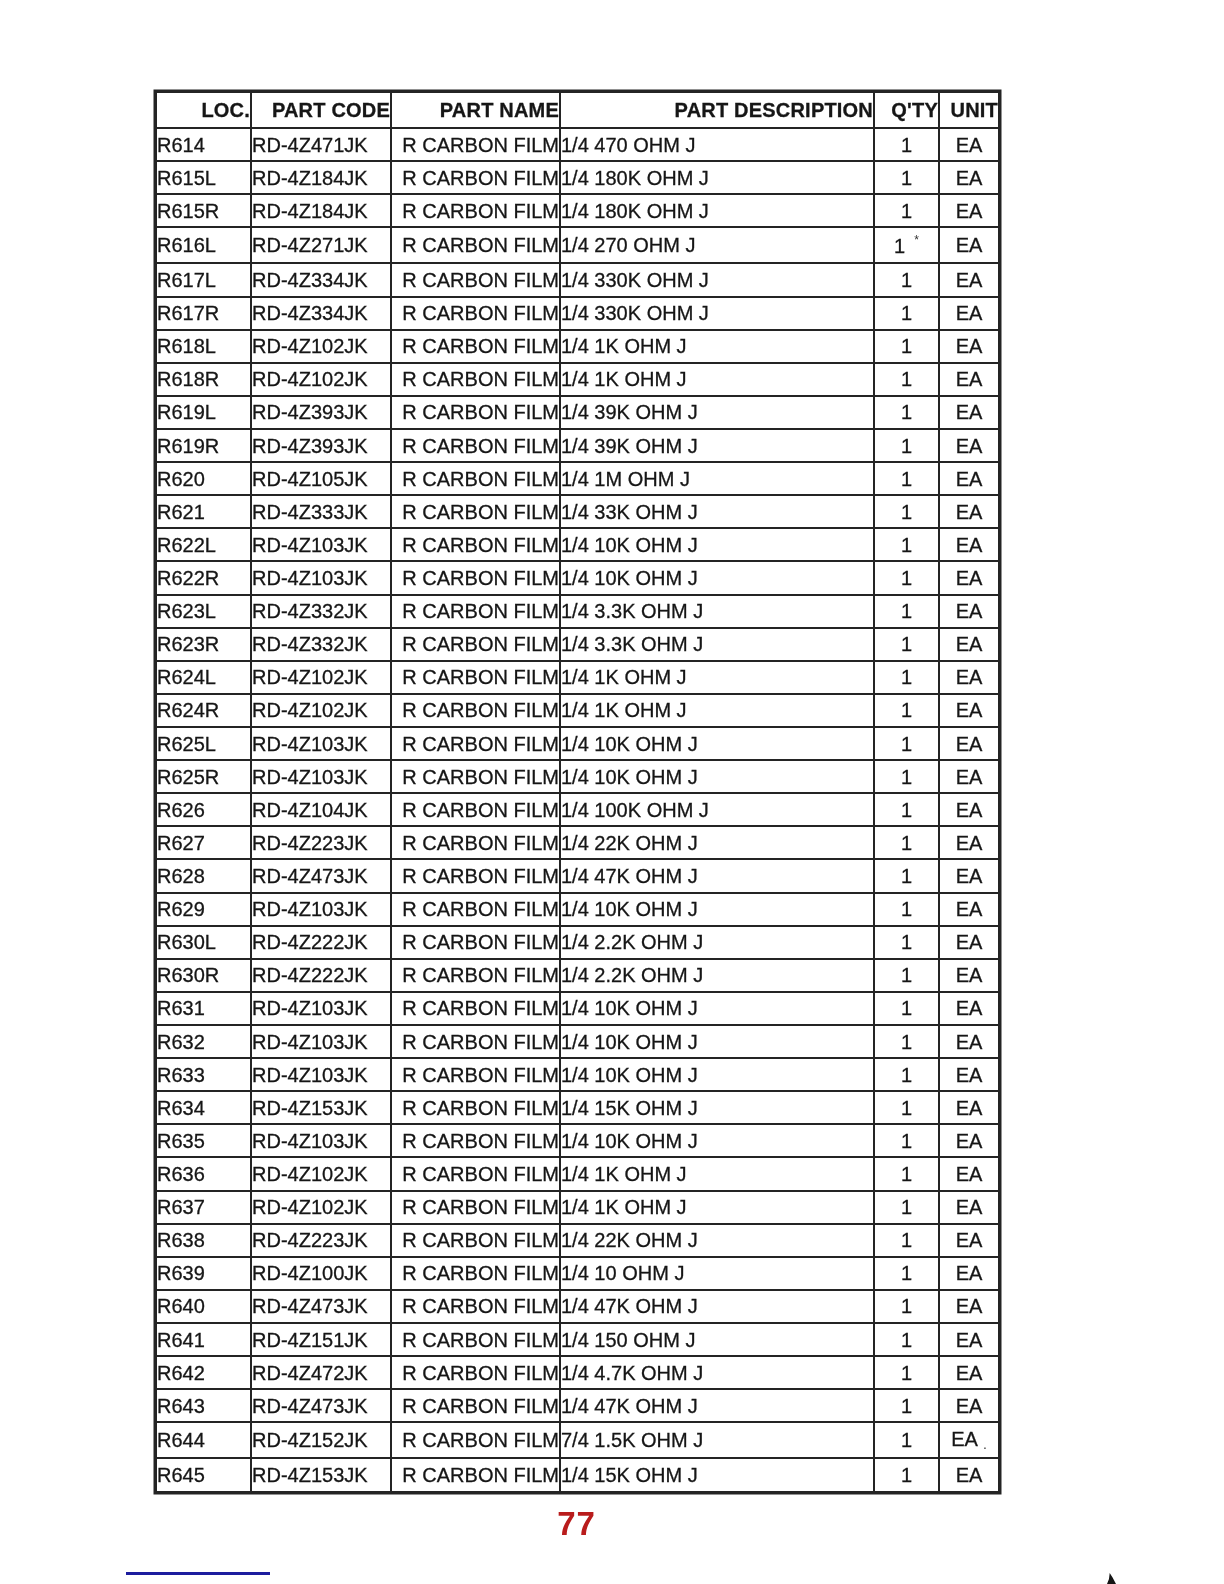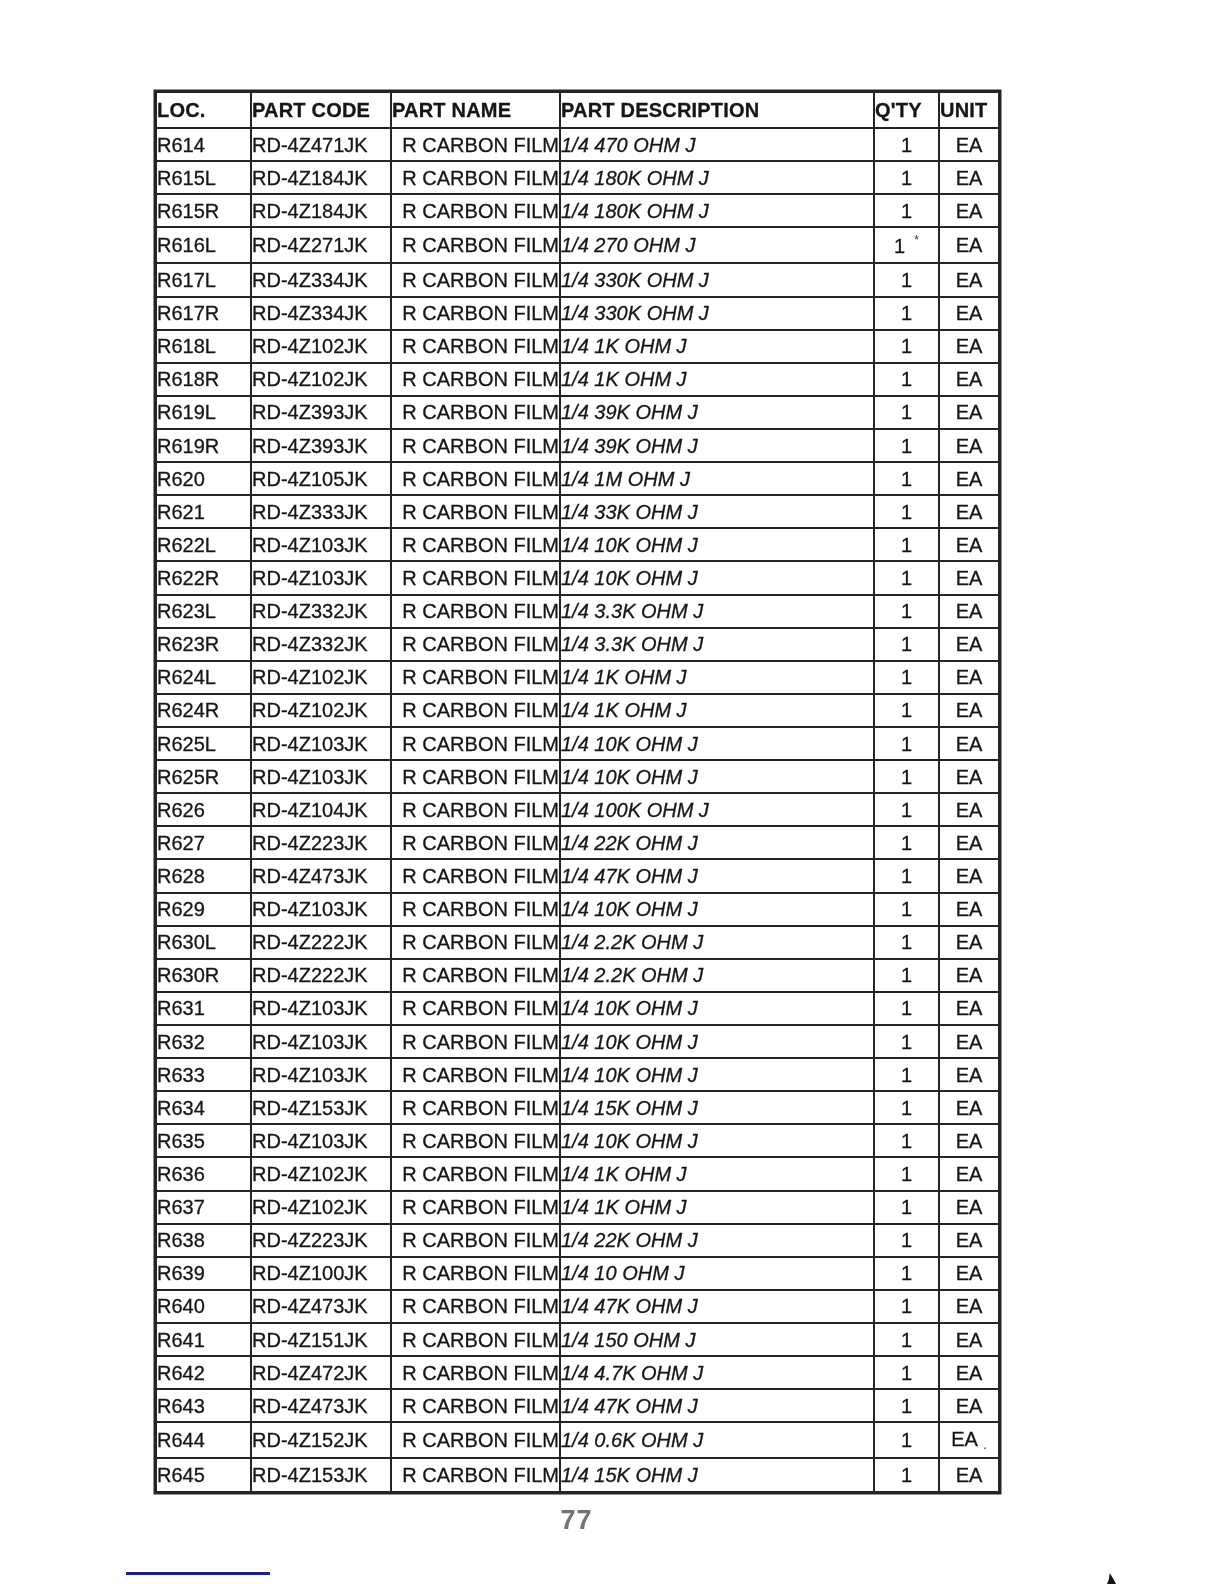--- a/index.html
+++ b/index.html
@@ -35,34 +35,34 @@
     padding:0;
     overflow:hidden;
     white-space:nowrap;
     color:var(--ink);
     -webkit-text-stroke:0.3px currentColor;
   }
   .parts-table thead th{
     height:34px;
     font-size:20px;
     font-weight:700;
-    text-align:left;
+    text-align:right;
     letter-spacing:0.2px;
     vertical-align:middle;
   }
   .parts-table td{
     font-size:20px;
     font-weight:400;
     vertical-align:middle;
     line-height:1;
   }
   .cell-loc{padding-left:12px;margin-top:34px;}
   .cell-code{padding-left:11px;margin-top:13px;}
   .cell-name{padding-left:13px;text-align:right;}
-  .cell-desc{padding-left:11px;font-style:italic;}
+  .cell-desc{padding-left:11px;}
   .cell-qty,.cell-unit{text-align:center;}
   .qty-mark{
     display:inline-block;
     font-size:12px;
     color:#333333;
     margin-left:9px;
     vertical-align:9px;
     -webkit-text-stroke:0;
   }
   .unit-mark{
@@ -71,24 +71,24 @@
     color:#3a3a3a;
     margin-left:5px;
     vertical-align:-3px;
     -webkit-text-stroke:0;
   }
   .page-number{
     position:absolute;
     left:155px;top:1505px;
     width:843px;
     text-align:center;
-    font-size:27px;
+    font-size:33px;
     font-weight:700;
     letter-spacing:1px;
-    color:#737373;
+    color:#b91c1c;
   }
   .blue-line{
     position:absolute;
     left:126px;top:1572px;
     width:144px;height:3px;
     background:var(--accent_line);
   }
   .scan-speck{
     position:absolute;
     left:1107px;top:1573px;
@@ -431,21 +431,21 @@
           <td class="cell cell-code">RD-4Z473JK</td>
           <td class="cell cell-name">R CARBON FILM</td>
           <td class="cell cell-desc">1/4 47K OHM J</td>
           <td class="cell cell-qty">1</td>
           <td class="cell cell-unit">EA</td>
         </tr>
         <tr>
           <td class="cell cell-loc">R644</td>
           <td class="cell cell-code">RD-4Z152JK</td>
           <td class="cell cell-name">R CARBON FILM</td>
-          <td class="cell cell-desc">1/4 0.6K OHM J</td>
+          <td class="cell cell-desc">7/4 1.5K OHM J</td>
           <td class="cell cell-qty">1</td>
           <td class="cell cell-unit">EA<span class="unit-mark">.</span></td>
         </tr>
         <tr>
           <td class="cell cell-loc">R645</td>
           <td class="cell cell-code">RD-4Z153JK</td>
           <td class="cell cell-name">R CARBON FILM</td>
           <td class="cell cell-desc">1/4 15K OHM J</td>
           <td class="cell cell-qty">1</td>
           <td class="cell cell-unit">EA</td>

